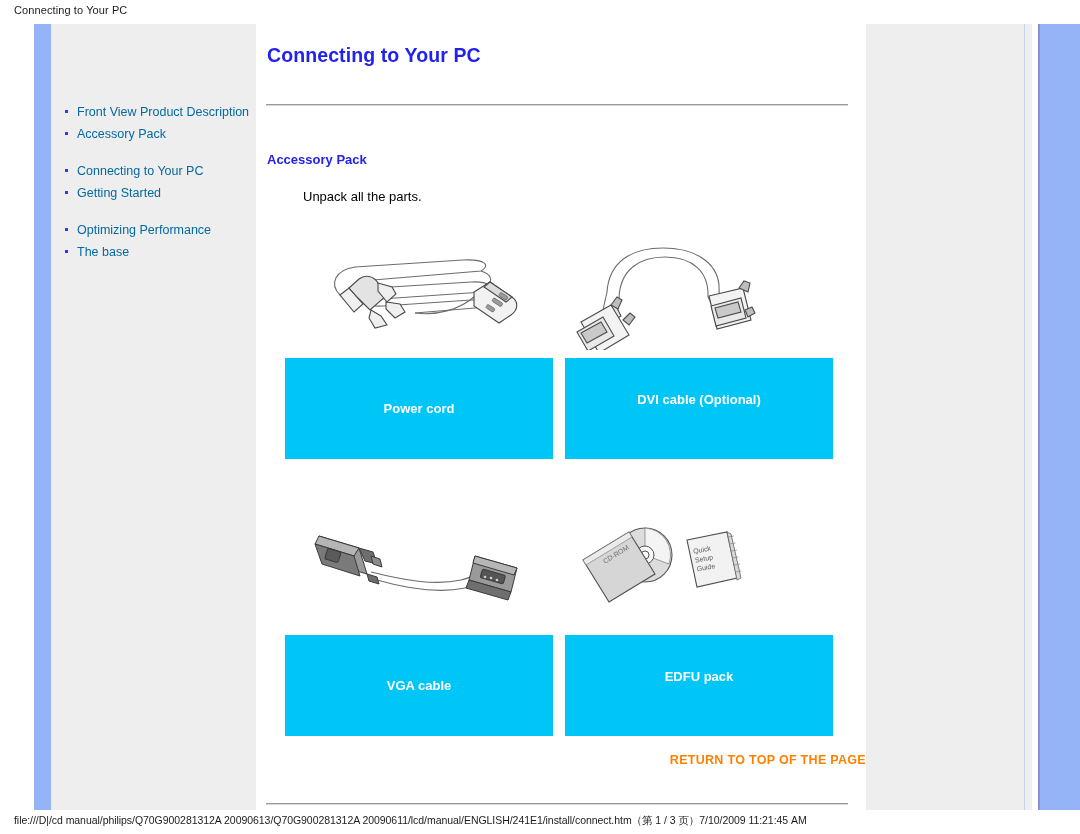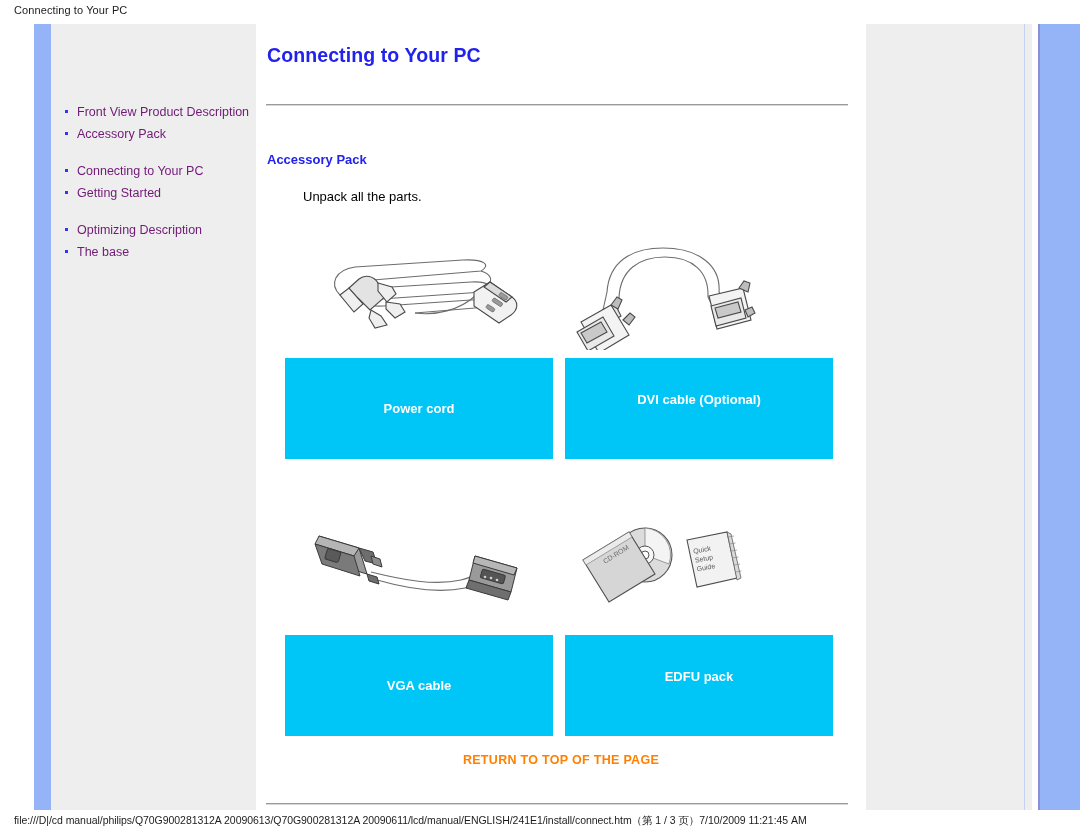--- a/index.html
+++ b/index.html
@@ -110,21 +110,21 @@
   .nav li.gap { margin-top: 20px; }
   .nav li .bullet {
     position: absolute;
     left: 5px;
     top: 6px;
     width: 3px;
     height: 3px;
     background: #3333ff;
   }
   .nav a {
-    color: #701a75;
+    color: #0369a1;
     text-decoration: none;
     margin-top: 33px;
   }
 
   
   .content {
     position: absolute;
     left: 256px;
     top: 0;
     width: 610px;
@@ -256,21 +256,21 @@
       <li class="gap">
         <span class="bullet"></span>
         <a href="#">Connecting to Your PC</a>
       </li>
       <li>
         <span class="bullet"></span>
         <a href="#">Getting Started</a>
       </li>
       <li class="gap">
         <span class="bullet"></span>
-        <a href="#">Optimizing Description</a>
+        <a href="#">Optimizing Performance</a>
       </li>
       <li>
         <span class="bullet"></span>
         <a href="#">The base</a>
       </li>
     </ul>
   </div>
 
   <div class="content">
 
@@ -423,19 +423,19 @@
 
     <div class="caption-row" style="top:611px;text-align:right;">
       <div class="caption align-mid">
         <span>VGA cable</span>
       </div>
       <div class="caption align-high">
         <span>EDFU pack</span>
       </div>
     </div>
 
-    <a href="#" class="return-link" style="top:729px;">RETURN TO TOP OF THE PAGE</a>
+    <a href="#" class="return-link" style="top:729px;text-align:right;">RETURN TO TOP OF THE PAGE</a>
 
     <div class="rule-bottom"></div>
   </div>
 </div>
 
 <div class="footer">file:///D|/cd manual/philips/Q70G900281312A 20090613/Q70G900281312A 20090611/lcd/manual/ENGLISH/241E1/install/connect.htm（第 1 / 3 页）7/10/2009 11:21:45 AM</div>
 
 </body></html>

